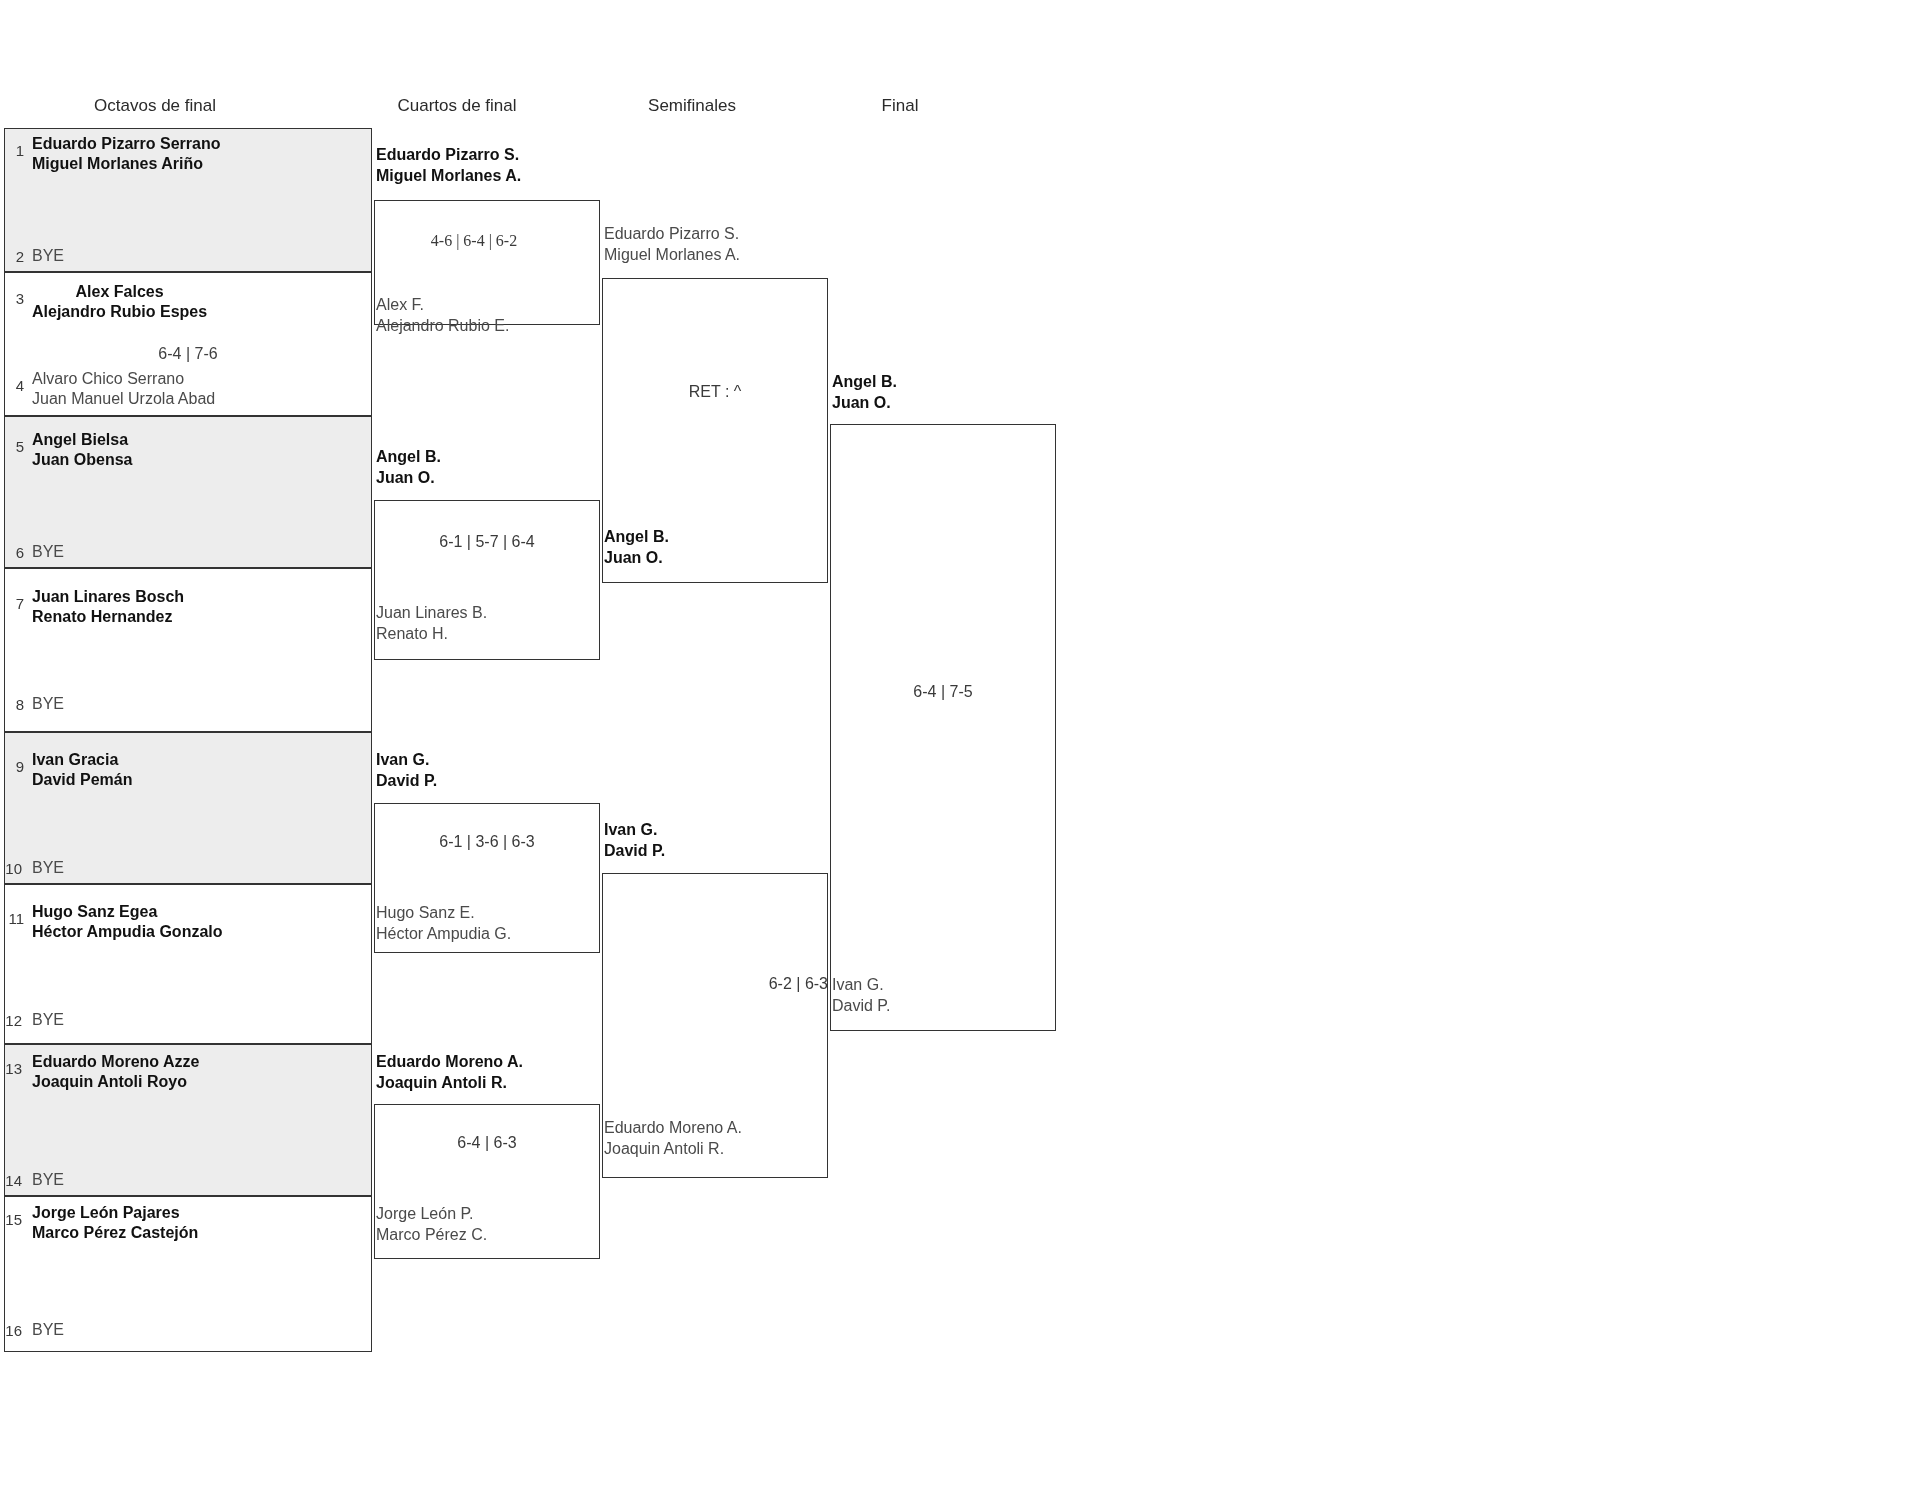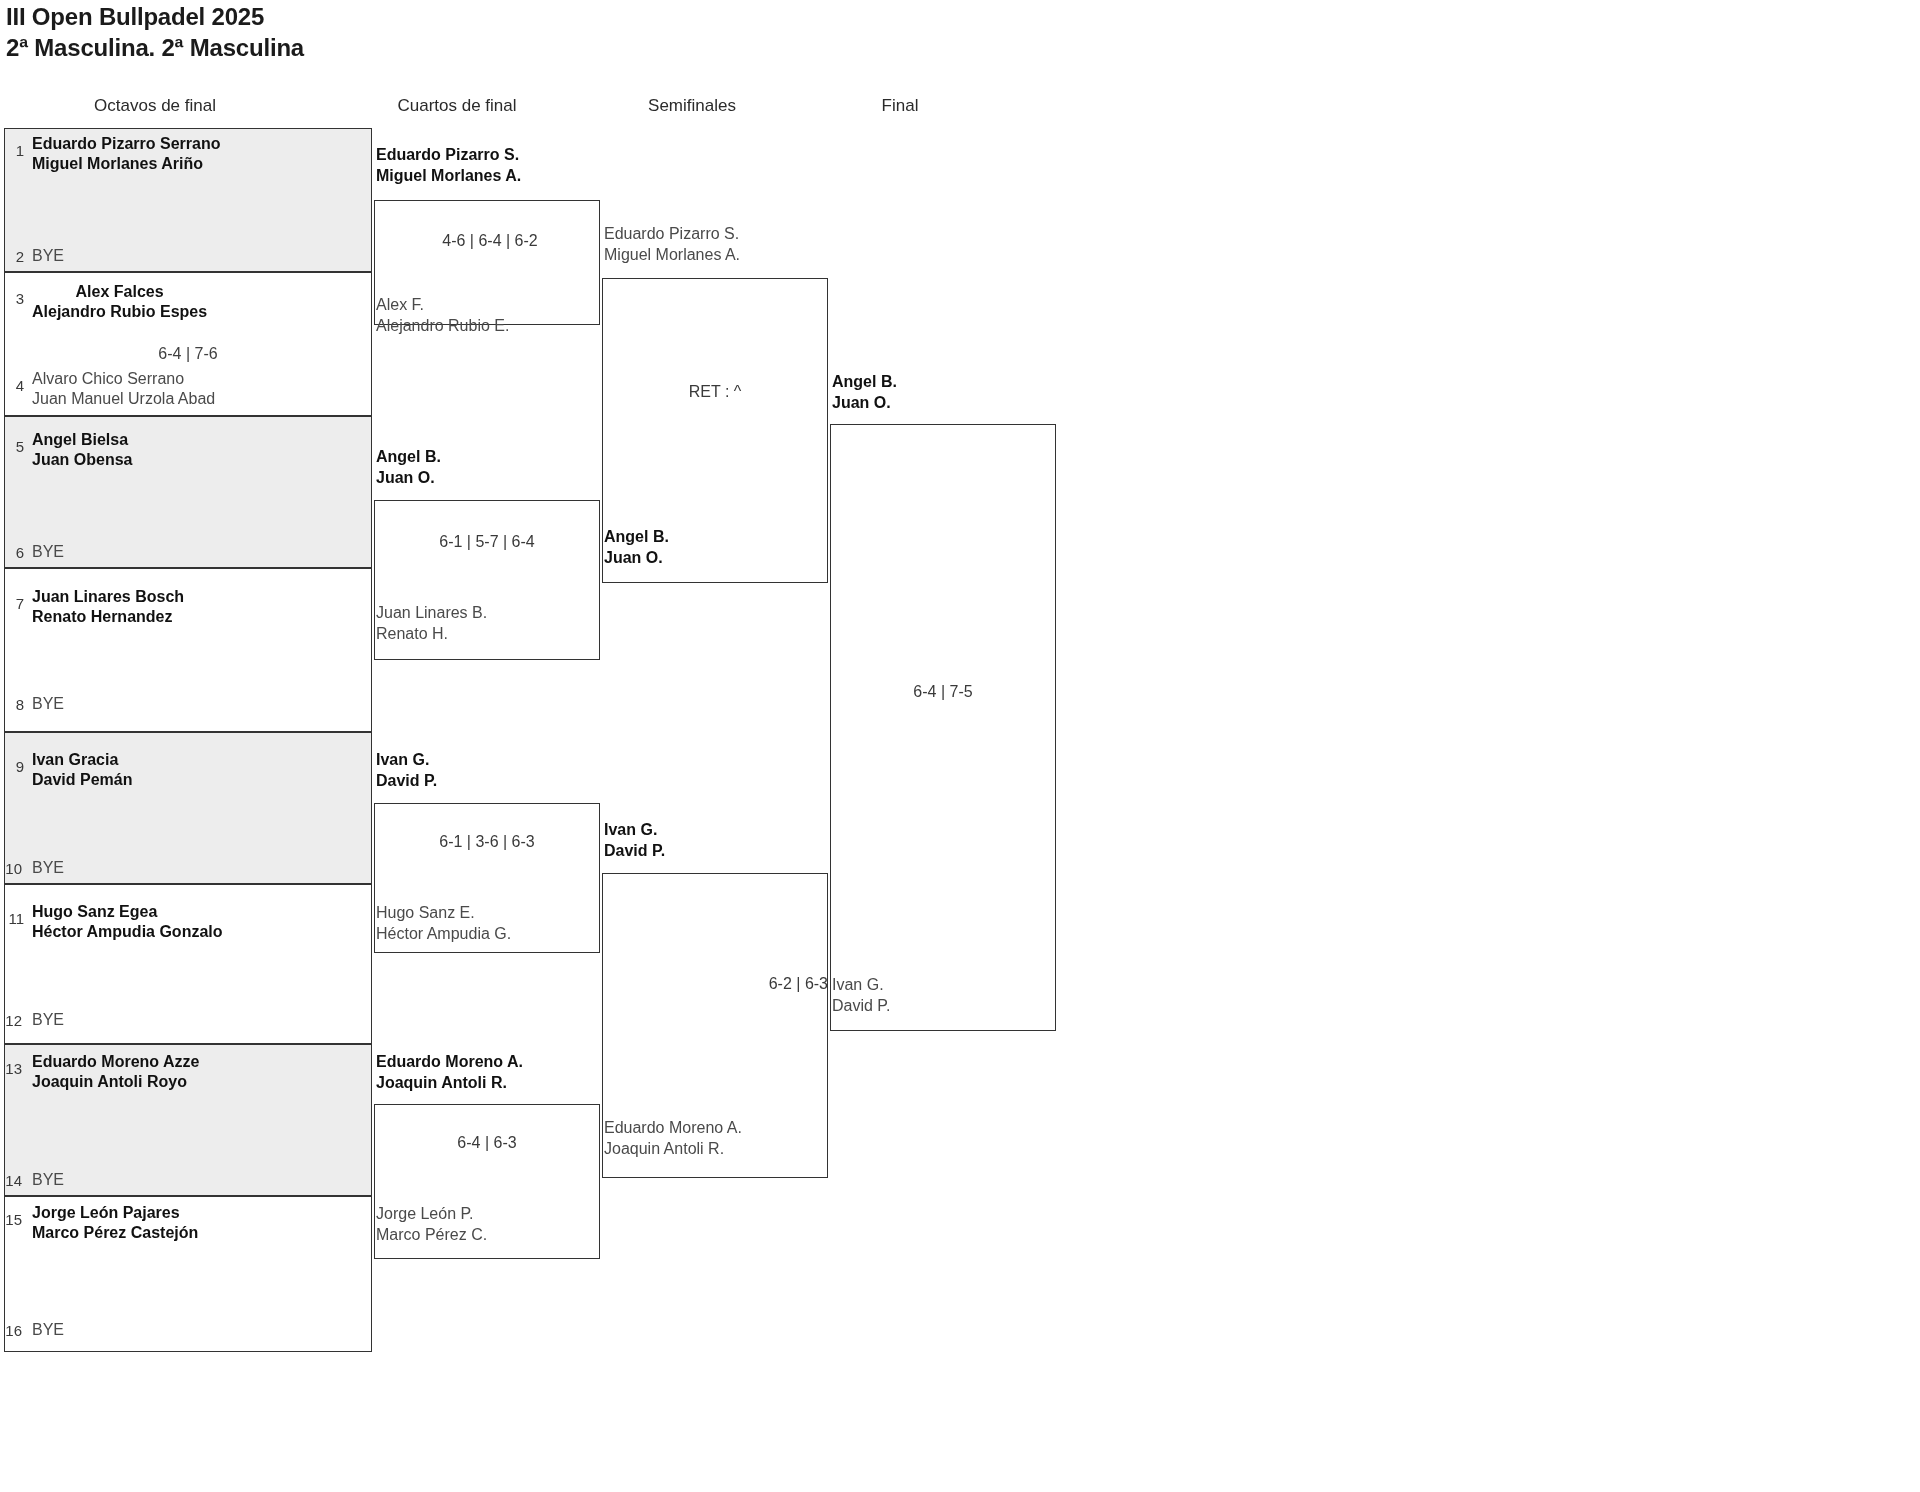--- a/index.html
+++ b/index.html
@@ -108,24 +108,20 @@
     color: #3a3a3a;
     white-space: nowrap;
     text-align: center;
   }
 </style>
 </head>
 <body>
 
 <div id="page">
 
-  <div class="title-block">
-    <div class="title-line">III Open Bullpadel 2025</div>
-    <div class="title-line">2ª Masculina. 2ª Masculina</div>
-  </div>
 
 
   <div class="round-head" style="left:60px;top:96px;width:190px;">Octavos de final</div>
   <div class="round-head" style="left:362px;top:96px;width:190px;">Cuartos de final</div>
   <div class="round-head" style="left:597px;top:96px;width:190px;">Semifinales</div>
   <div class="round-head" style="left:840px;top:96px;width:120px;">Final</div>
 
   <div class="mbox shaded" style="left:4px;top:128px;width:368px;height:144px;"></div>
   <div class="r1-seed" style="left:2px;top:142px;">1</div>
   <div class="r1-team win" style="left:32px;top:134px;">
@@ -200,21 +196,21 @@
     <div>Marco Pérez Castejón</div>
   </div>
   <div class="r1-seed" style="left:0px;top:1322px;">16</div>
   <div class="r1-bye" style="left:32px;top:1321px;">BYE</div>
 
   <div class="team win" style="left:376px;top:145px;">
     <div>Eduardo Pizarro S.</div>
     <div>Miguel Morlanes A.</div>
   </div>
   <div class="mbox" style="left:374px;top:200px;width:226px;height:125px;"></div>
-  <div class="score" style="left:390px;top:232px;width:200px;">4-6 | 6-4 | 6-2</div>
+  <div class="score" style="left:374px;top:232px;width:200px;font-family:Liberation Serif, serif;">4-6 | 6-4 | 6-2</div>
   <div class="team lose" style="left:376px;top:295px;">
     <div>Alex F.</div>
     <div>Alejandro Rubio E.</div>
   </div>
 
   <div class="team win" style="left:376px;top:447px;">
     <div>Angel B.</div>
     <div>Juan O.</div>
   </div>
   <div class="mbox" style="left:374px;top:500px;width:226px;height:160px;"></div>

